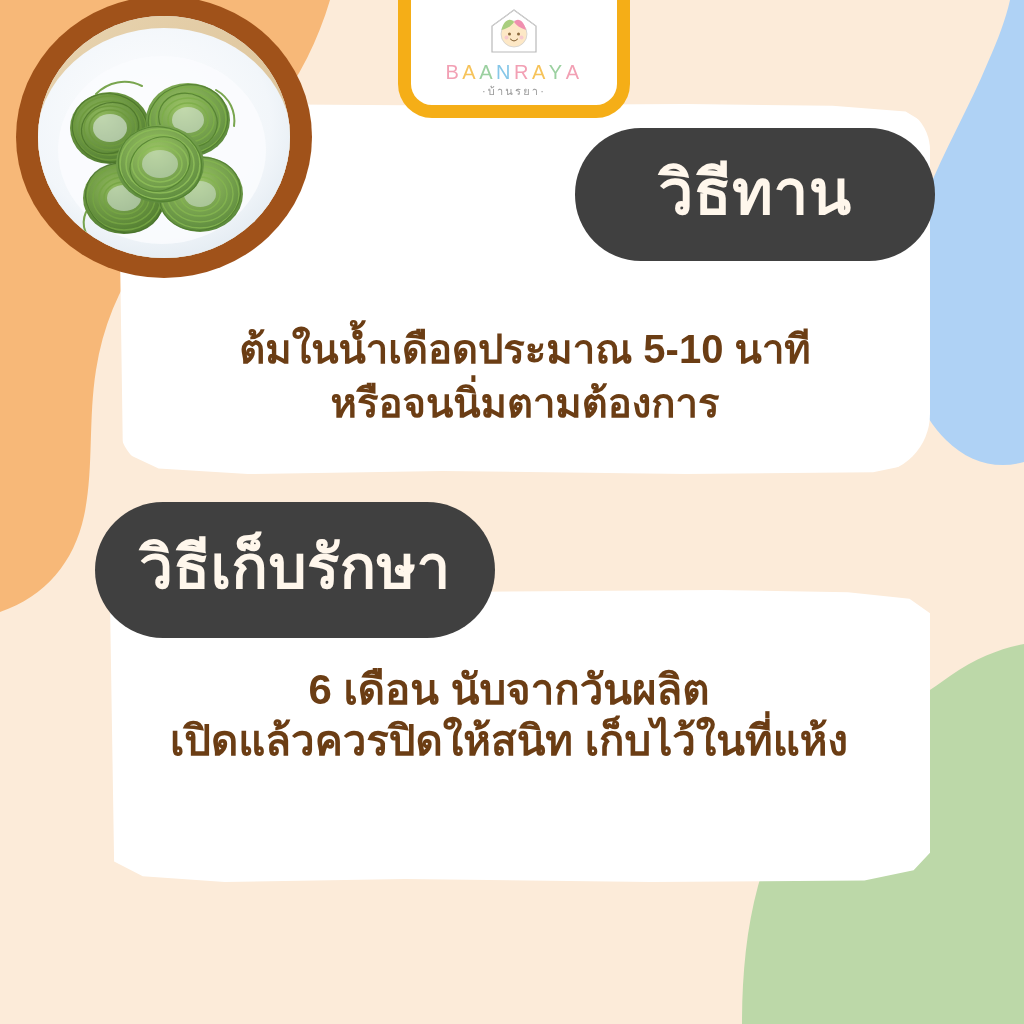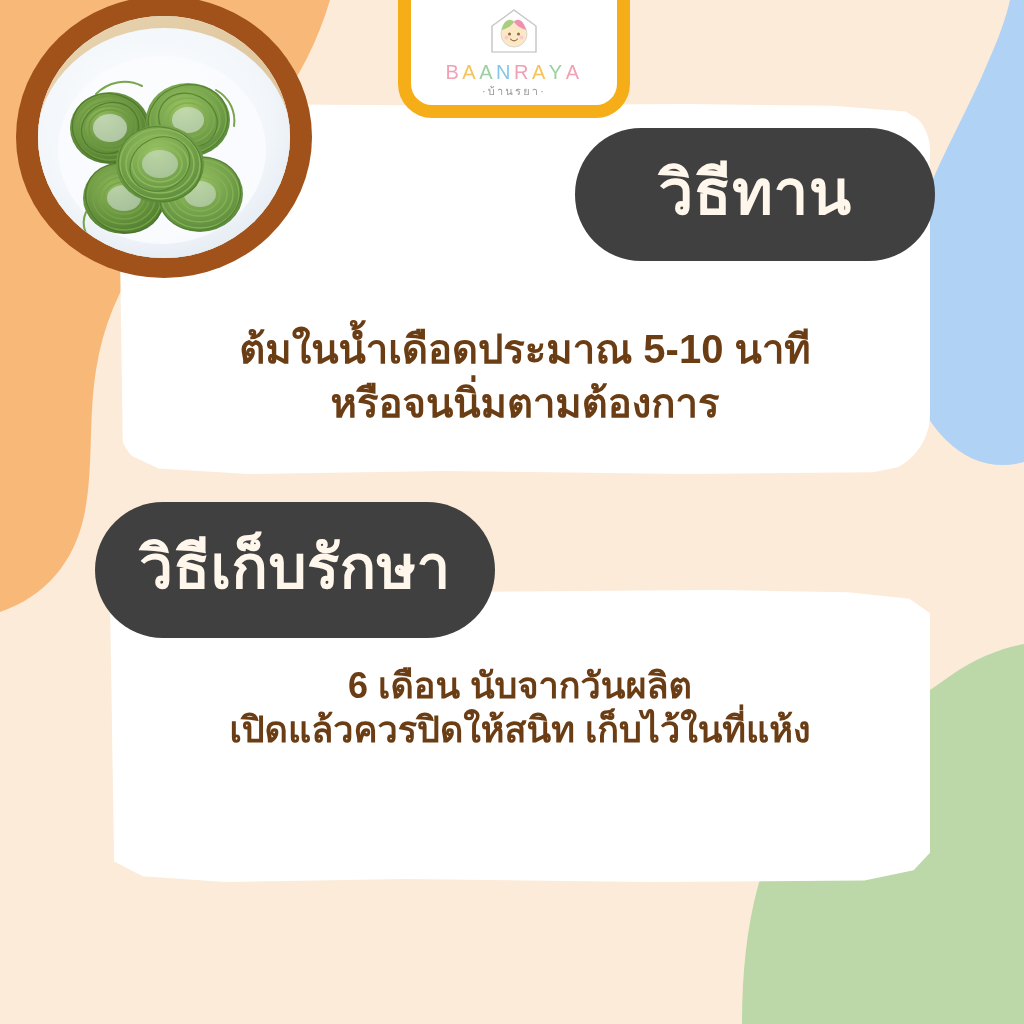--- a/index.html
+++ b/index.html
@@ -85,23 +85,23 @@
     line-height: 1.34;
     white-space: pre-line;
   }
   #copy-howto {
     left: 140px; top: 288px;
     width: 770px;
     font-size: 40px;
     margin-top: 35px;
   }
   #copy-store {
-    left: 120px; top: 664px;
+    left: 109px; top: 664px;
     width: 800px;
-    font-size: 36px;
+    font-size: 42px;
     line-height: 1.22;
   }
 
   
   #photo-ring {
     position: absolute;
     left: 16px; top: -4px;
     width: 296px; height: 282px;
     border-radius: 50%;
     background: #A0521A;

